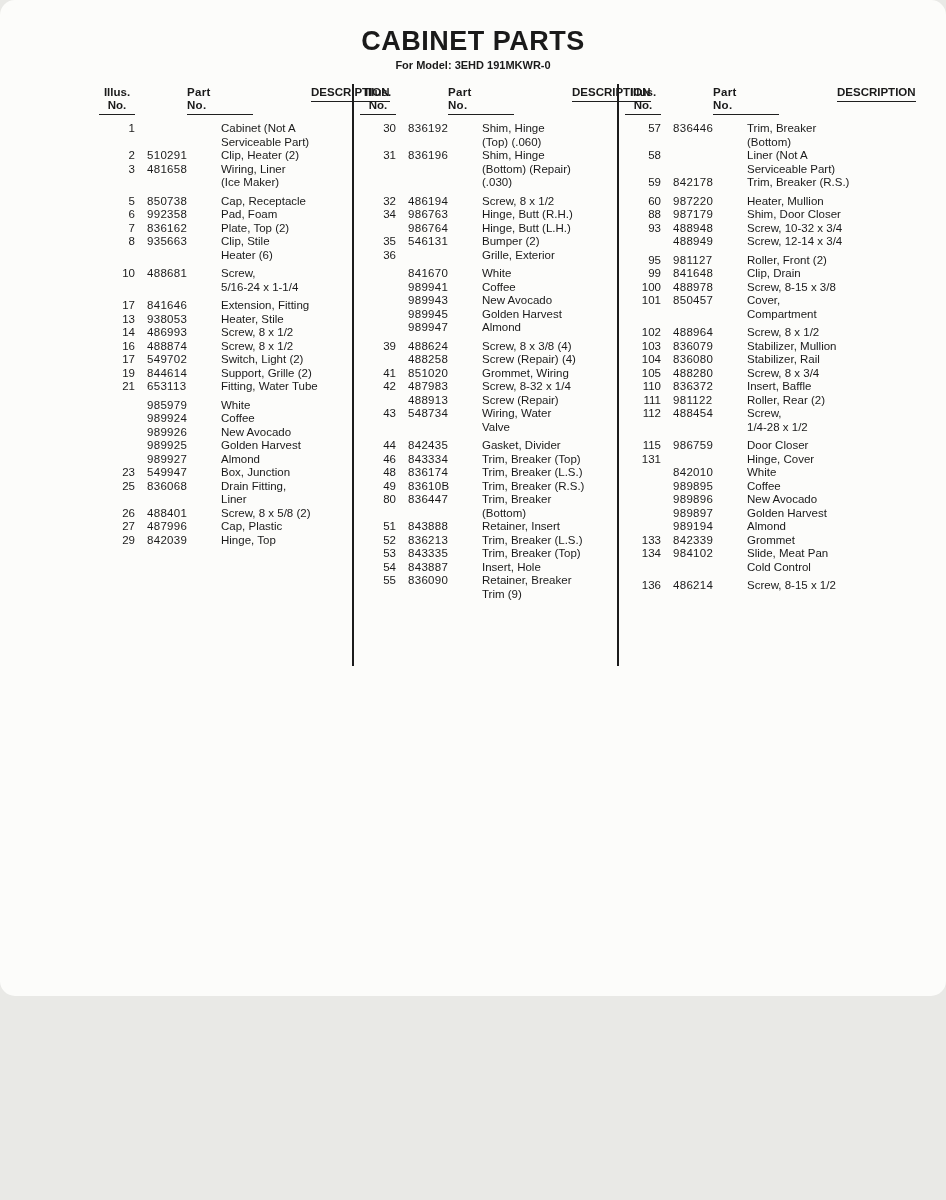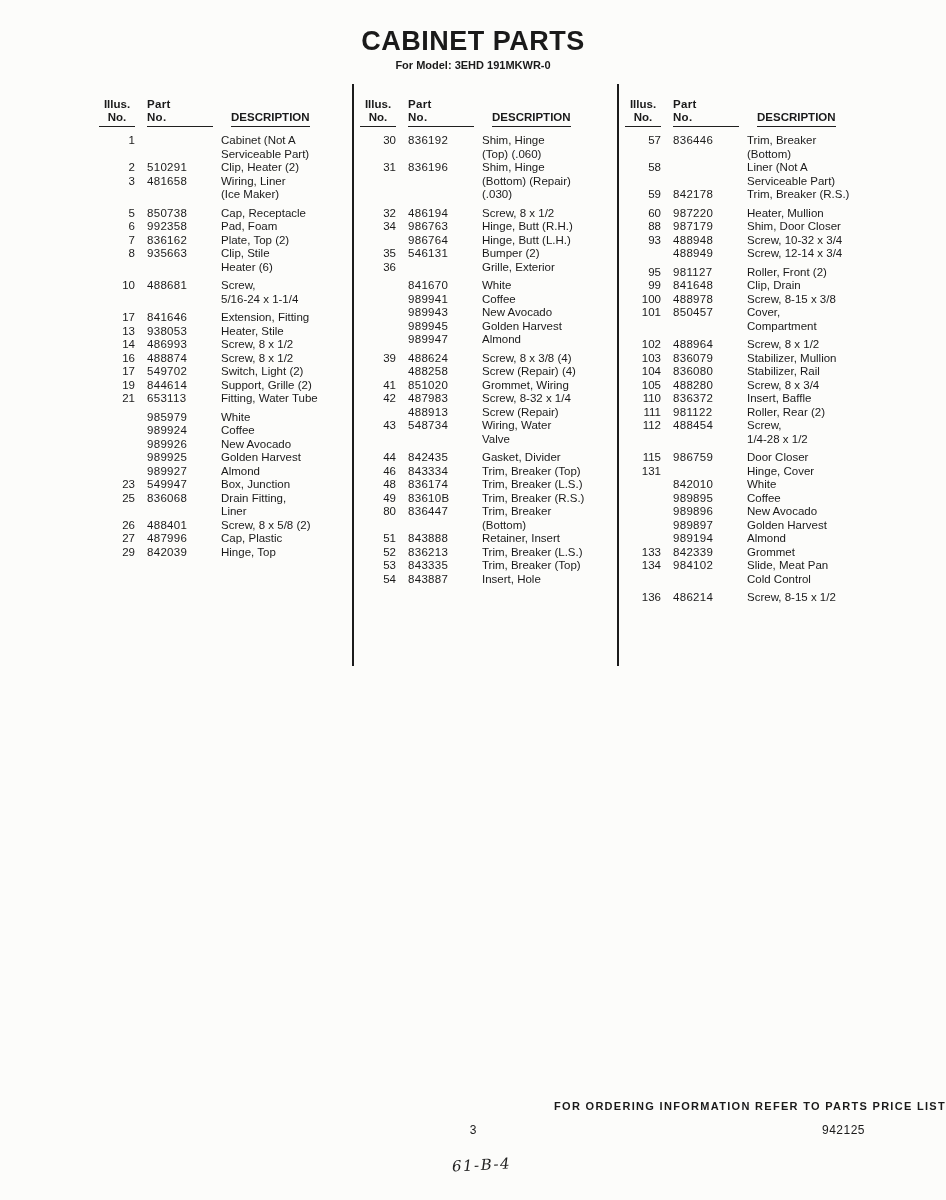--- a/index.html
+++ b/index.html
@@ -5,23 +5,24 @@
   * { box-sizing: border-box; }
   html, body { margin: 0; padding: 0; }
   body {
     width: 946px; height: 1200px;
     background: #e9e9e6;
     font-family: "Liberation Sans", sans-serif;
     color: #1a1a1a;
   }
   .page {
     position: relative;
-    width: 946px; height: 1200px;
+    width: 946px; height: 996px;
     background: #fcfcfa;
     overflow: hidden;
+    border-radius: 15px;
   }
   .title {
     position: absolute; top: 26px; left: 0; width: 100%;
     text-align: center; margin: 0;
     font-size: 27px; font-weight: 700; letter-spacing: 0.5px;
   }
   .subtitle {
     position: absolute; top: 59px; left: 0; width: 100%;
     text-align: center;
     font-size: 11px; font-weight: 700;
@@ -30,23 +31,23 @@
     position: absolute; top: 84px; left: 93px;
     width: 796px; height: 582px;
     display: flex;
     font-size: 11.5px; line-height: 13.5px;
   }
   .col { height: 100%; padding-left: 6px; }
   .col-1 { width: 259px; }
   .col-2 { width: 265px; border-left: 2px solid #1c1c1c; }
   .col-3 { width: 272px; border-left: 2px solid #1c1c1c; }
   .col-head {
-    display: flex; align-items: flex-end;
+    display: flex; align-items: flex-start;
     font-weight: 700; font-size: 11.5px; line-height: 13px;
-    margin-bottom: 7px; margin-top: 14px;
+    margin-bottom: 7px; margin-top: 2px; gap: 40px;
   }
   .col-head .cell {
     white-space: pre-line;
     border-bottom: 1.5px solid #1f1f1f;
     padding-bottom: 2px;
   }
   .col-head .cell.illus { text-align: center; }
   .col-head .cell.desc { flex: none; margin-left: 18px; }
   .row { display: flex; align-items: flex-start; }
   .row.gap { margin-top: 5px; }
@@ -369,20 +370,26 @@
           <div class="row">
             <span class="cell illus">53</span>
             <span class="cell part">843335</span>
             <span class="cell desc">Trim, Breaker (Top)</span>
           </div>
           <div class="row">
             <span class="cell illus">54</span>
             <span class="cell part">843887</span>
             <span class="cell desc">Insert, Hole</span>
           </div>
+          <div class="row">
+            <span class="cell illus">55</span>
+            <span class="cell part">836090</span>
+            <span class="cell desc">Retainer, Breaker
+Trim (9)</span>
+          </div>
         </div>
     </section>
 
     <section class="col col-3">
       <header class="col-head">
         <span class="cell illus">Illus.
 No.</span>
         <span class="cell part">Part
 No.</span>
         <span class="cell desc">DESCRIPTION</span>

